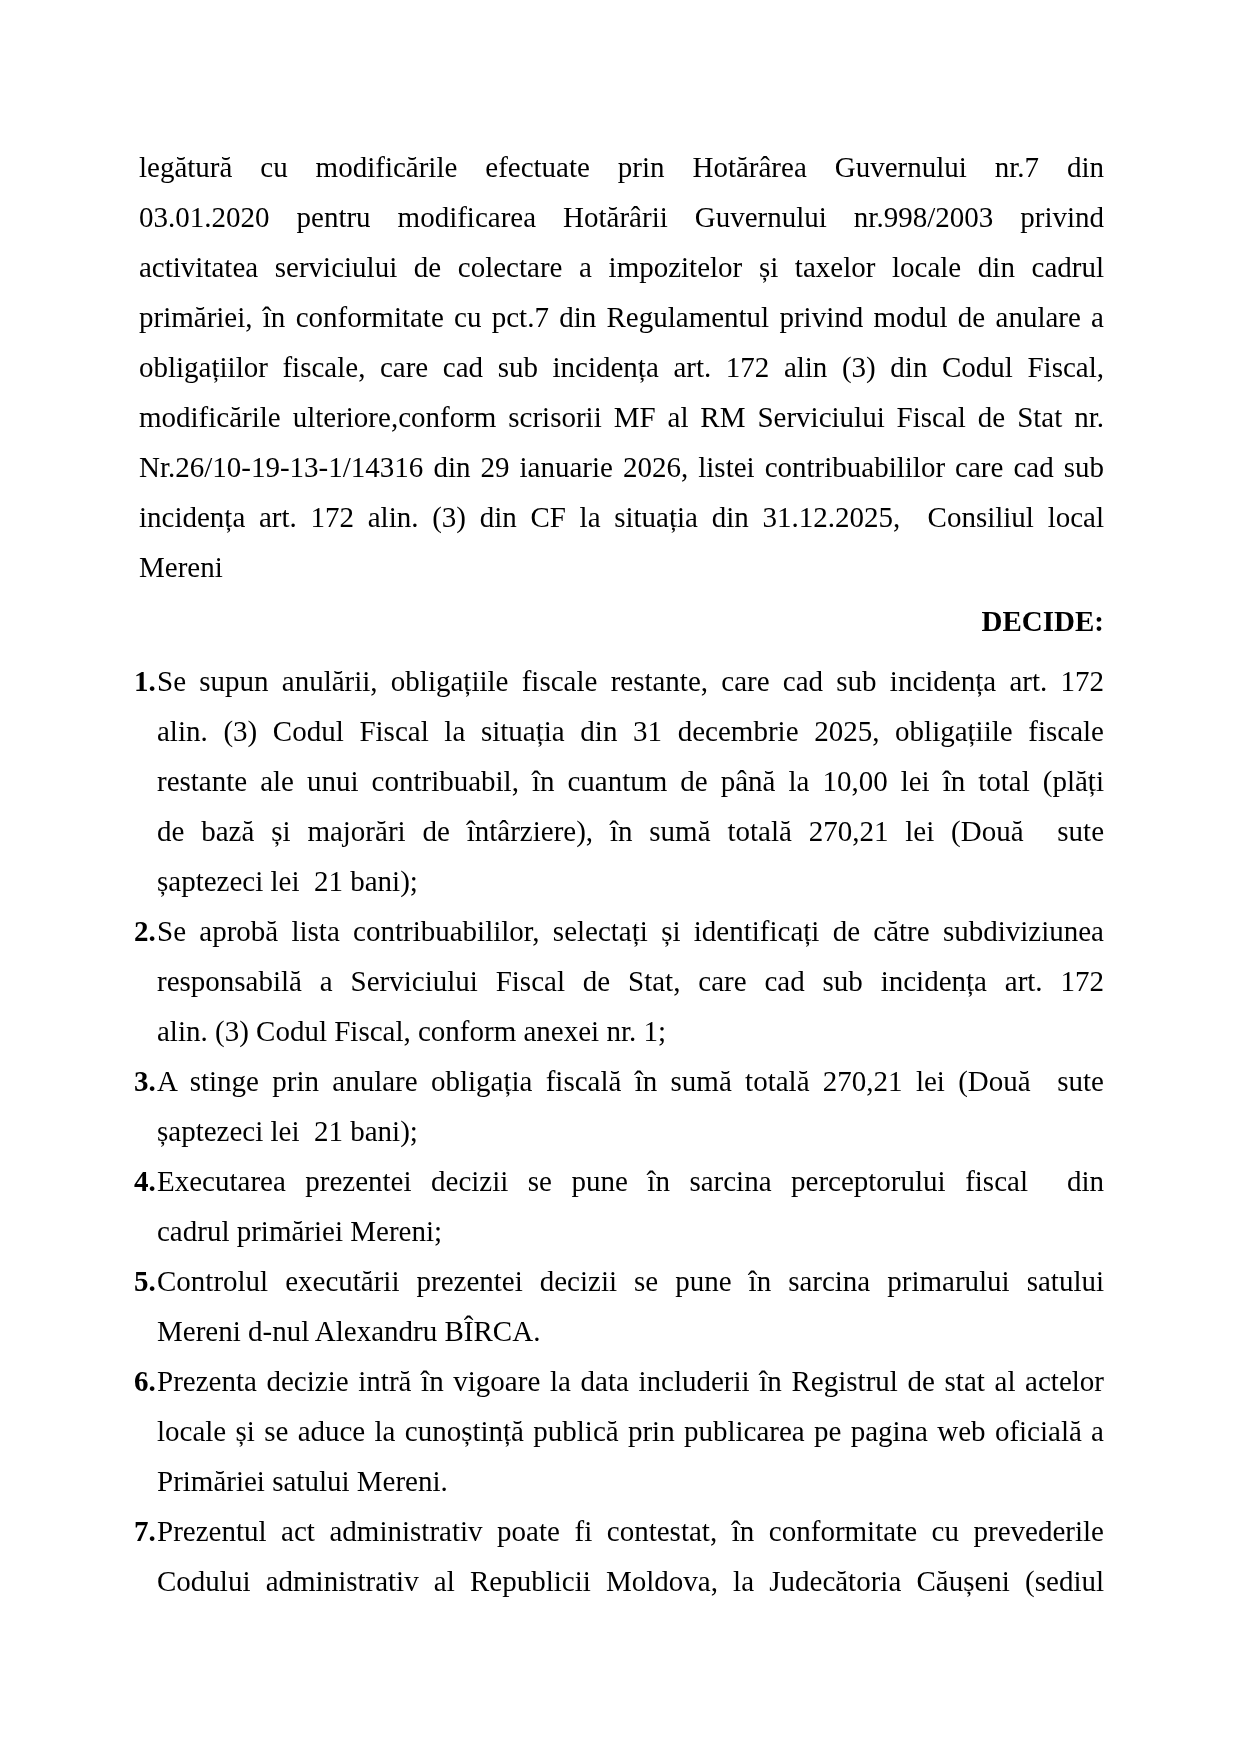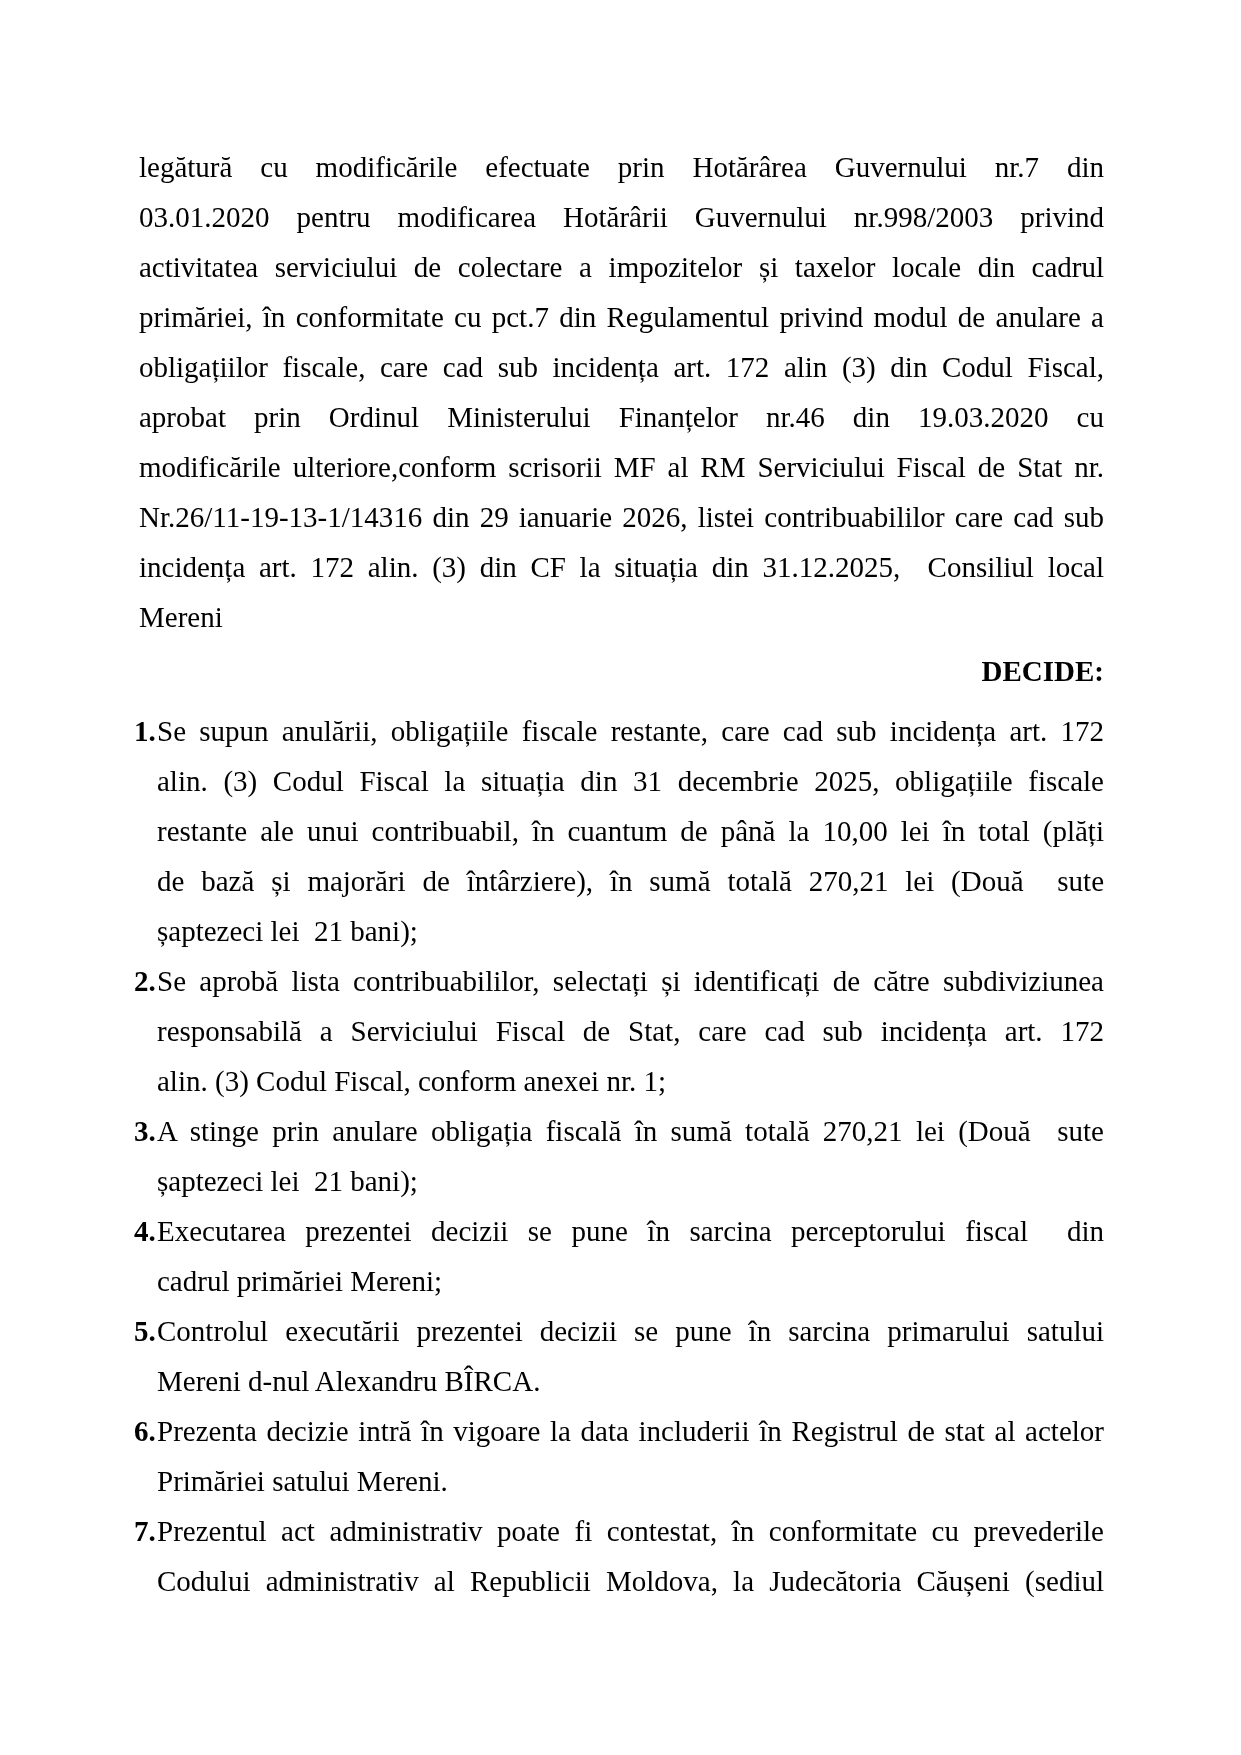--- a/index.html
+++ b/index.html
@@ -52,23 +52,22 @@
 </head>
 <body>
 
 <div class="page">
   <div class="intro">
       <div class="line"><span>legătură cu modificările efectuate prin Hotărârea Guvernului nr.7 din</span></div>
       <div class="line"><span>03.01.2020 pentru modificarea Hotărârii Guvernului nr.998/2003 privind</span></div>
       <div class="line"><span>activitatea serviciului de colectare a impozitelor și taxelor locale din cadrul</span></div>
       <div class="line"><span>primăriei, în conformitate cu pct.7 din Regulamentul privind modul de anulare a</span></div>
       <div class="line"><span>obligațiilor fiscale, care cad sub incidența art. 172 alin (3) din Codul Fiscal,</span></div>
-      <div class="line"><span>aprobat prin Ordinul Ministerului Finanțelor nr.46 din 19.03.2020 cu</span></div>
       <div class="line"><span>modificările ulteriore,conform scrisorii MF al RM Serviciului Fiscal de Stat nr.</span></div>
-      <div class="line"><span>Nr.26/11-19-13-1/14316 din 29 ianuarie 2026, listei contribuabililor care cad sub</span></div>
+      <div class="line"><span>Nr.26/10-19-13-1/14316 din 29 ianuarie 2026, listei contribuabililor care cad sub</span></div>
       <div class="line"><span>incidența art. 172 alin. (3) din CF la situația din 31.12.2025,&nbsp; Consiliul local</span></div>
       <div class="line"><span>Mereni</span></div>
     </div>
   <div class="decide">DECIDE:</div>
   <div>
       <div class="item">
         <span class="num">1.</span>
         <div class="line"><span>Se supun anulării, obligațiile fiscale restante, care cad sub incidența art. 172</span></div>
         <div class="line"><span>alin. (3) Codul Fiscal la situația din 31 decembrie 2025, obligațiile fiscale</span></div>
         <div class="line"><span>restante ale unui contribuabil, în cuantum de până la </span><span class="b">10,00</span><span> lei în total (plăți</span></div>
@@ -92,20 +91,21 @@
         <div class="line"><span>cadrul primăriei Mereni;</span></div>
       </div>
       <div class="item">
         <span class="num">5.</span>
         <div class="line"><span>Controlul executării prezentei decizii se pune în sarcina primarului satului</span></div>
         <div class="line"><span>Mereni d-nul Alexandru BÎRCA.</span></div>
       </div>
       <div class="item">
         <span class="num">6.</span>
         <div class="line"><span>Prezenta decizie intră în vigoare la data includerii în Registrul de stat al actelor</span></div>
+        <div class="line"><span>locale și se aduce la cunoștință publică prin publicarea pe pagina web oficială a</span></div>
         <div class="line"><span>Primăriei satului Mereni.</span></div>
       </div>
       <div class="item continues">
         <span class="num">7.</span>
         <div class="line"><span>Prezentul act administrativ poate fi contestat, în conformitate cu prevederile</span></div>
         <div class="line"><span>Codului administrativ al Republicii Moldova, la Judecătoria Căușeni (sediul</span></div>
       </div>
     </div>
 </div>
 

